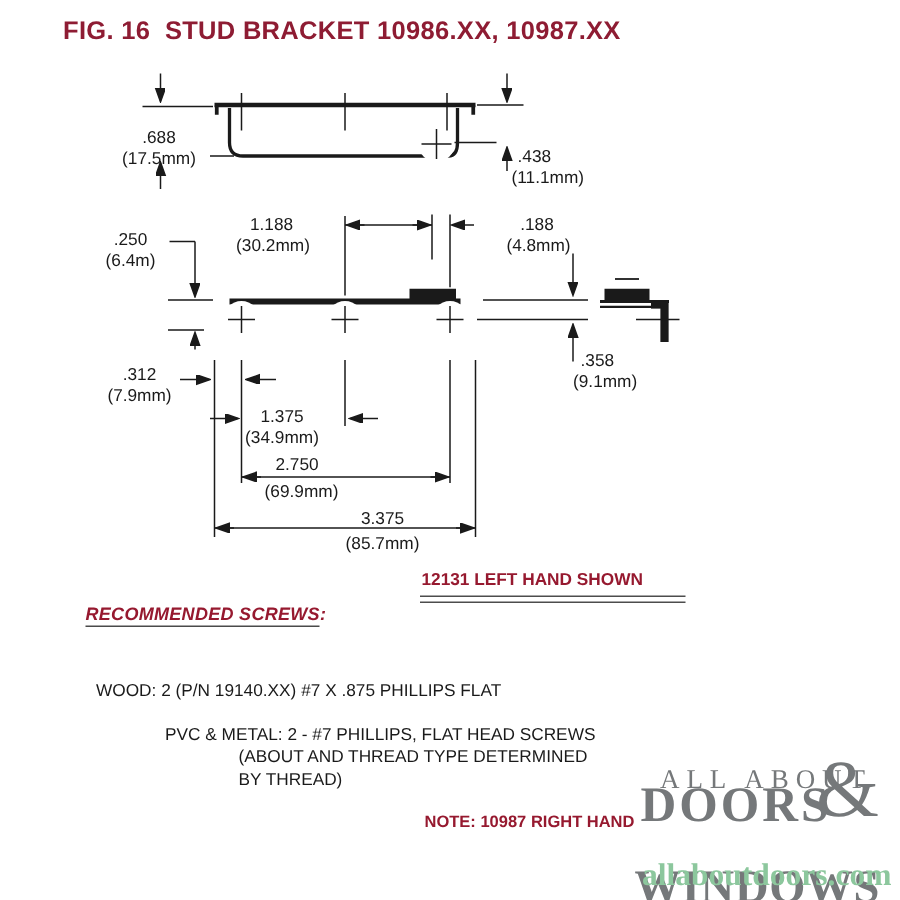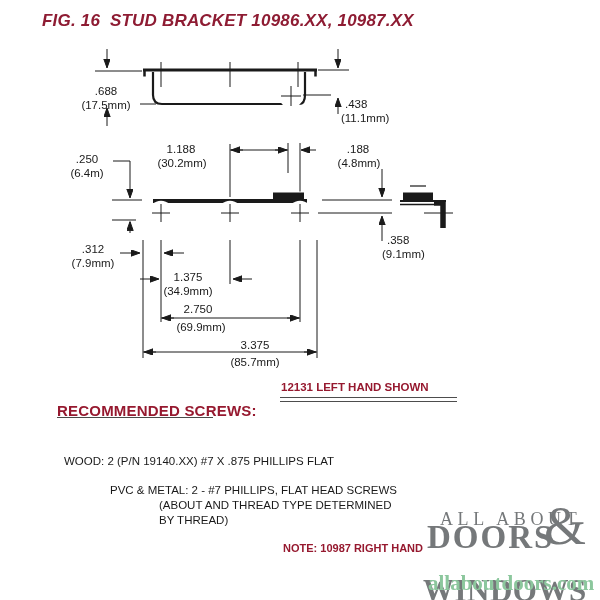--- a/index.html
+++ b/index.html
@@ -1,26 +1,26 @@
 <!DOCTYPE html>
 <html><head>
 <meta charset="utf-8">
 <style>
   html,body{margin:0;padding:0;background:#fff;}
   .page{position:relative;width:600px;height:600px;background:#fff;overflow:hidden;
         font-family:"Liberation Sans",sans-serif;color:#1a1a1a;}
   .abs{position:absolute;}
-  .title{left:42px;top:11px;font-size:17px;font-weight:bold;color:#8e1c33;white-space:pre;letter-spacing:.2px;font-style:italic;}
+  .title{left:42px;top:11px;font-size:17px;font-weight:bold;color:#8e1c33;white-space:pre;letter-spacing:.2px;}
   svg text{font-family:"Liberation Sans",sans-serif;font-size:11.5px;fill:#1a1a1a;text-anchor:middle;}
   svg text.st{text-anchor:start;}
   svg line,svg path{stroke:#1a1a1a;}
   .red-note{color:#96192f;font-weight:bold;}
   .variant{left:281px;top:381px;font-size:11.5px;}
   .dblrule{left:280px;top:397px;width:177px;height:3px;border-top:1.2px solid #4d4d4d;border-bottom:1.2px solid #4d4d4d;}
-  .recscrews{left:57px;top:402px;font-size:15px;letter-spacing:.2px;}
+  .recscrews{left:57px;top:402px;font-size:12px;letter-spacing:.2px;font-style:italic;}
   .rec-underline{left:57px;top:417px;width:156px;height:0;border-top:1.5px solid #4a4a4a;}
   .body-line{font-size:11.5px;color:#1a1a1a;white-space:pre;}
   .wood1{left:64px;top:431px;margin-top:24px;}
   .wood2{left:101px;top:446px;}
   .pvc1{left:62px;top:484px;padding-left:48px;}
   .pvc2{left:159px;top:499px;}
   .pvc3{left:159px;top:514px;}
   .noterh{left:283px;top:542px;font-size:11px;}
   .logo-txt{font-family:"Liberation Serif",serif;color:#75787a;line-height:1;}
   .lg-allabout{left:440px;top:510px;font-size:18px;letter-spacing:4.6px;}

